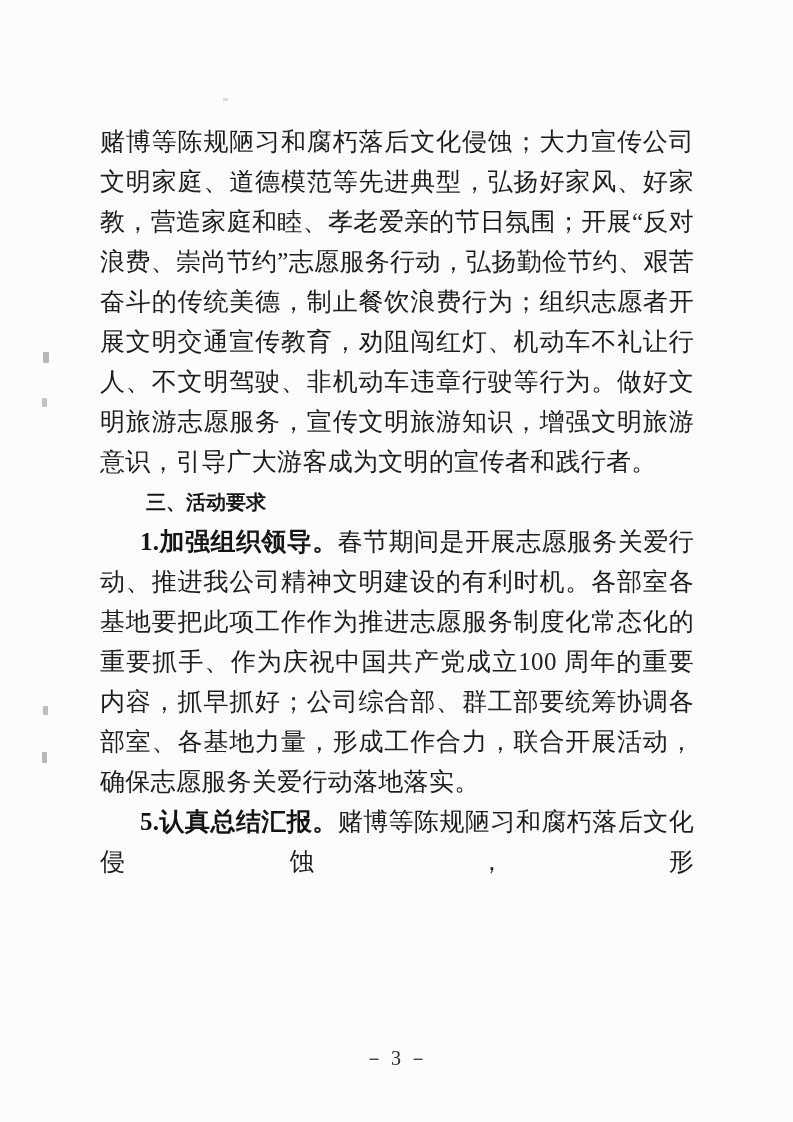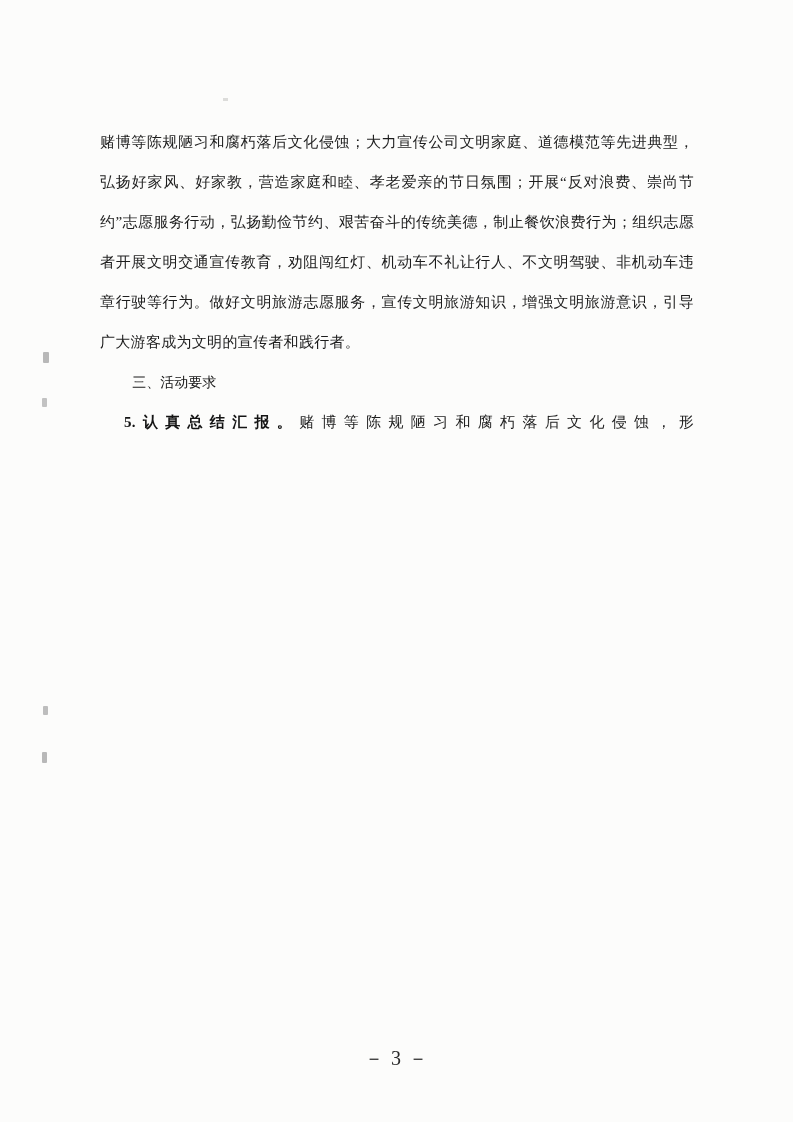--- a/index.html
+++ b/index.html
@@ -13,34 +13,34 @@
     color: #1d1d1d;
   }
   .content {
     position: absolute;
     left: 100px;
     top: 122px;
     width: 594px;
   }
   .para {
     margin: 0;
-    font-size: 15px;
+    font-size: 25px;
     line-height: 40px;
     text-align: justify;
     letter-spacing: 0.3px;
     word-break: break-all;
   }
   .para.cont { text-indent: 0; }
   .para.num { text-indent: 1.6em; }
   .para.fill-last { text-align-last: justify; }
   .heading {
     margin: 0;
-    font-size: 14px;
+    font-size: 20px;
     line-height: 40px;
-    font-weight: 400;
+    font-weight: 700;
     text-indent: 2.3em;
     font-family: "Liberation Sans", "DejaVu Sans", sans-serif;
     color: #161616;
   }
   .lead { font-weight: 700; color: #141414; }
   .footer {
     position: absolute;
     top: 1044px;
     left: 0;
     width: 100%;
@@ -67,20 +67,21 @@
   <div class="mark m3"></div>
   <div class="mark m4"></div>
   <div class="speck"></div>
 
   <div class="content">
 
     <p class="para cont">赌博等陈规陋习和腐朽落后文化侵蚀；大力宣传公司文明家庭、道德模范等先进典型，弘扬好家风、好家教，营造家庭和睦、孝老爱亲的节日氛围；开展“反对浪费、崇尚节约”志愿服务行动，弘扬勤俭节约、艰苦奋斗的传统美德，制止餐饮浪费行为；组织志愿者开展文明交通宣传教育，劝阻闯红灯、机动车不礼让行人、不文明驾驶、非机动车违章行驶等行为。做好文明旅游志愿服务，宣传文明旅游知识，增强文明旅游意识，引导广大游客成为文明的宣传者和践行者。</p>
 
     <h3 class="heading">三、活动要求</h3>
 
+    <p class="para num"><span class="lead">1.加强组织领导。</span><span>春节期间是开展志愿服务关爱行动、推进我公司精神文明建设的有利时机。各部室各基地要把此项工作作为推进志愿服务制度化常态化的重要抓手、作为庆祝中国共产党成立100 周年的重要内容，抓早抓好；公司综合部、群工部要统筹协调各部室、各基地力量，形成工作合力，联合开展活动，确保志愿服务关爱行动落地落实。</span></p>
 
 
     <p class="para num fill-last"><span class="lead">5.认真总结汇报。</span><span>赌博等陈规陋习和腐朽落后文化侵蚀，形</span></p>
 
   </div>
 
   <div class="footer">－ 3 －</div>
 
 </div>
 

